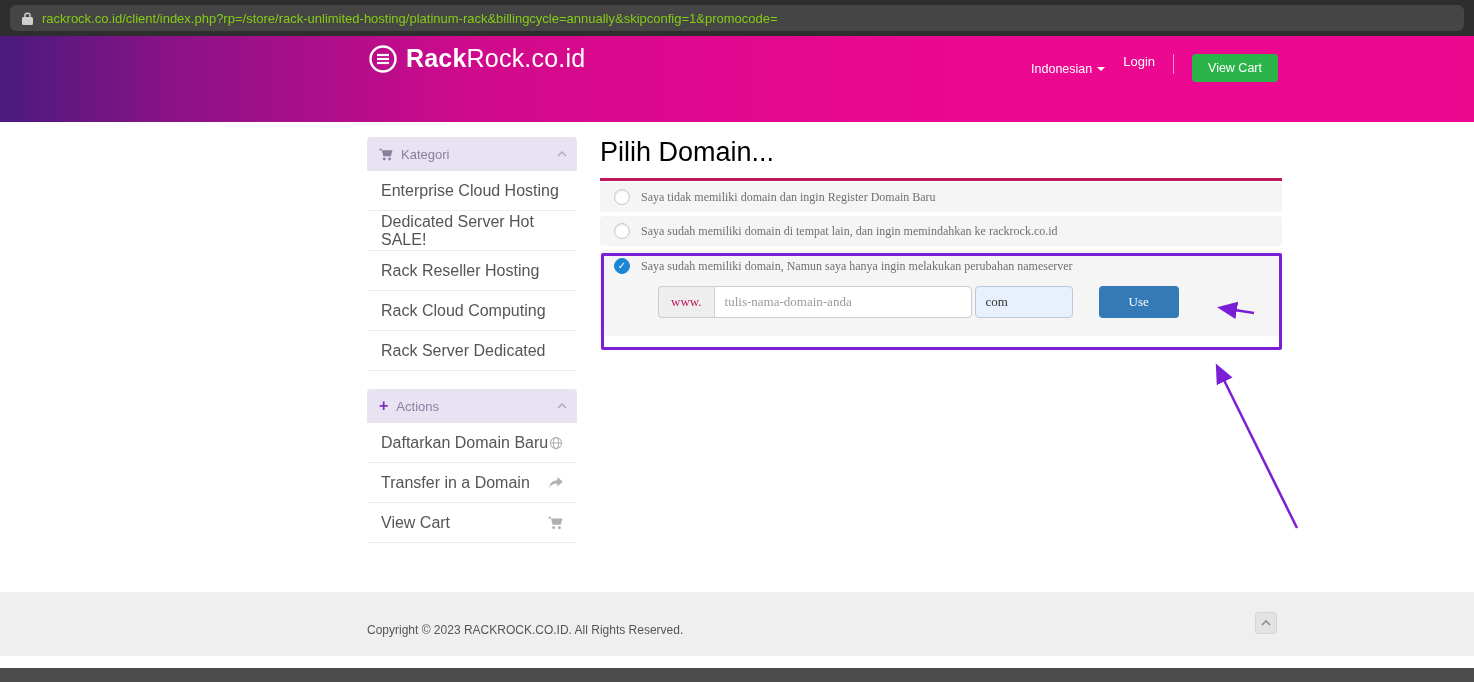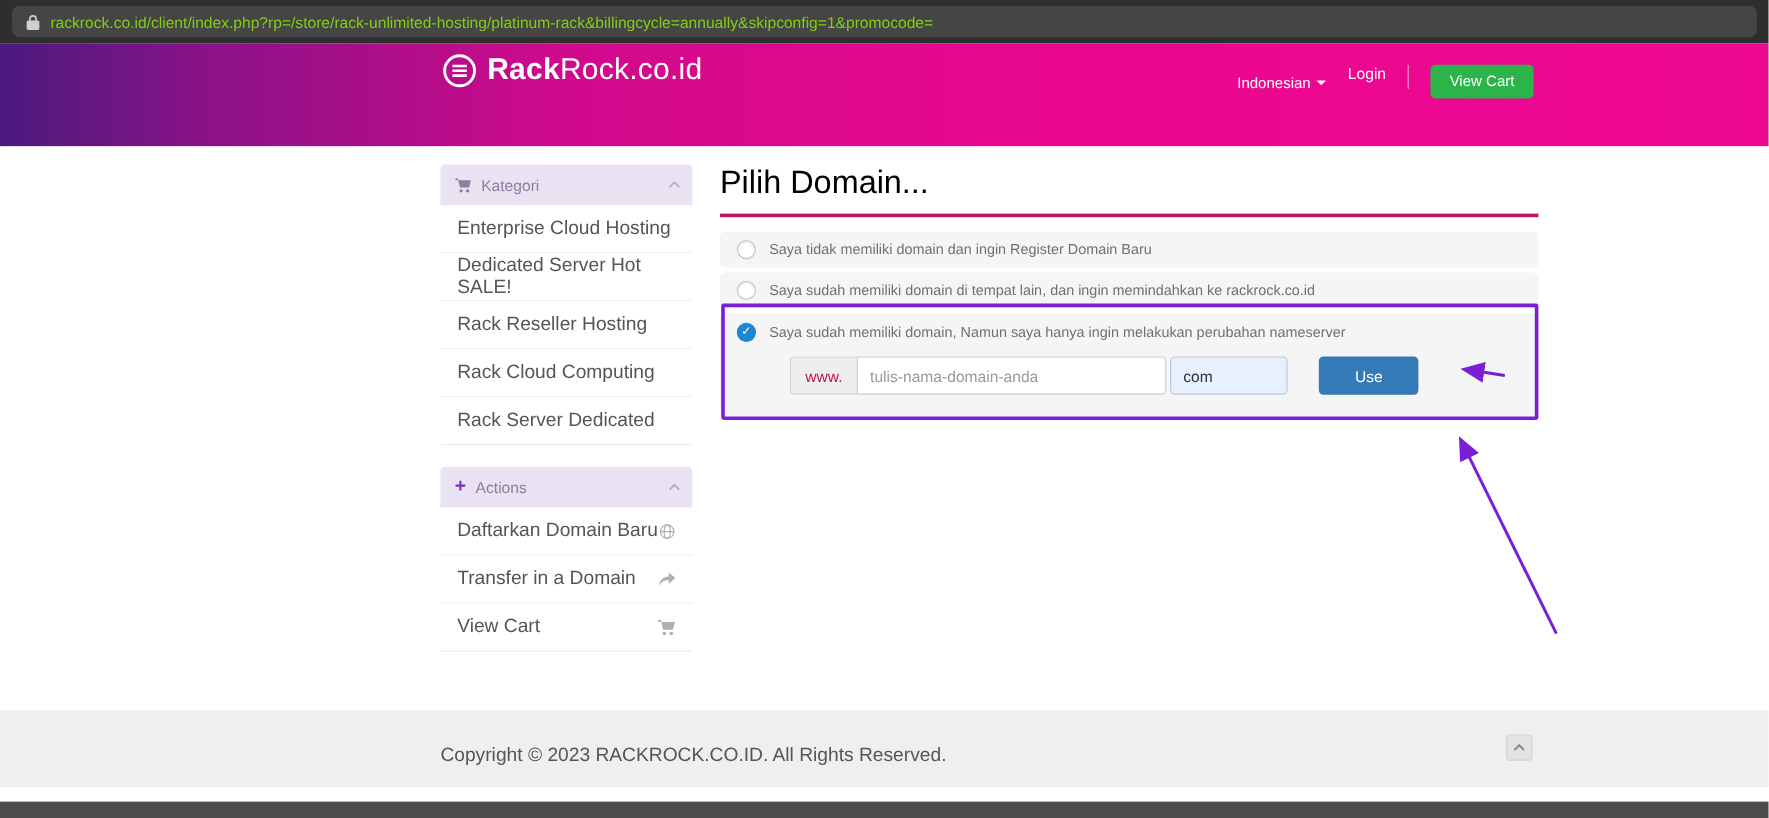--- a/index.html
+++ b/index.html
@@ -34,21 +34,21 @@
   .sidebar { position: absolute; left: 367px; top: 15px; width: 210px; }
   .panel { margin-bottom: 18px; }
   .panel-header { background: #e9e2f3; height: 34px; border-radius: 4px 4px 0 0; display: flex; align-items: center; gap: 8px; padding: 0 12px; color: #8b7f9e; font-size: 13px; position: relative; cursor: pointer; }
   .panel-chevron { position: absolute; right: 10px; color: #b5aac6; display: flex; }
   .plus-icon::before { content: "+"; color: #7b2fbe; font-size: 16px; font-weight: bold; line-height: 1; }
   .panel-item { height: 40px; display: flex; align-items: center; justify-content: space-between; padding: 0 14px; font-size: 16px; color: #555; border-bottom: 1px solid #ededed; background: #fff; cursor: pointer; }
   .panel-item .right-icon { color: #b0b0b0; display: flex; }
 
   .main-panel { position: absolute; left: 600px; top: 14px; width: 682px; }
   .page-title { margin: 0; font-size: 27px; line-height: 32px; font-weight: 400; color: #000000; padding-bottom: 10px; border-bottom: 3px solid #be185d; }
-  .options { margin-top: 12px; }
+  .options { margin-top: 1px; font-family: Liberation Serif, serif; }
   .option-row { background: #f5f5f5; border-radius: 4px; min-height: 30px; display: flex; align-items: center; gap: 11px; padding: 0 14px; margin-bottom: 4px; cursor: pointer; }
   .option-row.big { display: block; padding: 8px 14px 18px; cursor: default; }
   .option-head { display: flex; align-items: center; gap: 11px; }
   .option-label { font-size: 12px; color: #707070; }
   .radio { width: 16px; height: 16px; min-width: 16px; border-radius: 50%; background: #fff; border: 1px solid #c8c8c8; box-shadow: inset 0 1px 2px rgba(0,0,0,.1); display: flex; align-items: center; justify-content: center; cursor: pointer; }
   .radio.checked { background: #1d86d3; border-color: #1d86d3; box-shadow: none; }
   .radio.checked::after { content: "✓"; color: #fff; font-size: 10px; line-height: 1; }
 
   .domain-form { display: flex; align-items: center; margin: 12px 0 0 44px; }
   .www-prefix { height: 32px; display: flex; align-items: center; background: #eee; border: 1px solid #ccc; border-right: none; border-radius: 4px 0 0 4px; padding: 0 12px; font-size: 13px; color: #be185d; }
@@ -56,21 +56,21 @@
   .domain-input::placeholder { color: #9a9a9a; }
   .tld-input { height: 32px; width: 98px; margin-left: 3px; border: 1px solid #bcc8dc; background: #e8f0fe; border-radius: 4px; padding: 0 10px; font-size: 13px; color: #333; font-family: inherit; outline: none; }
   .use-btn { height: 32px; margin-left: 26px; background: #337ab7; color: #fff; border: none; border-radius: 4px; padding: 0 30px; font-size: 13px; font-family: inherit; cursor: pointer; }
 
   
   .anno-box { position: absolute; left: 601px; top: 253px; width: 681px; height: 97px; border: 3px solid #7b1fd6; border-radius: 2px; pointer-events: none; z-index: 15; }
   .anno-arrows { position: absolute; left: 0; top: 0; width: 1474px; height: 682px; pointer-events: none; z-index: 20; }
 
   
   .footer { position: absolute; top: 592px; left: 0; right: 0; height: 64px; background: #efefef; }
-  .copyright { position: absolute; left: 367px; top: 0; height: 76px; display: flex; align-items: center; font-size: 16px; color: #555; }
+  .copyright { position: absolute; left: 367px; top: 0; height: 76px; display: flex; align-items: center; font-size: 12px; color: #555; }
   .top-btn { position: absolute; right: 197px; top: 20px; width: 22px; height: 22px; background: #e3e3e3; border: 1px solid #d4d4d4; border-radius: 3px; display: flex; align-items: center; justify-content: center; color: #8a8a8a; cursor: pointer; }
   .bottom-strip { position: absolute; bottom: 0; left: 0; right: 0; height: 14px; background: #4c4c4c; }
 </style>
 </head>
 <body>
 
 <div class="screen">
 
   <div class="browser-bar">
     <div class="addr-field">

